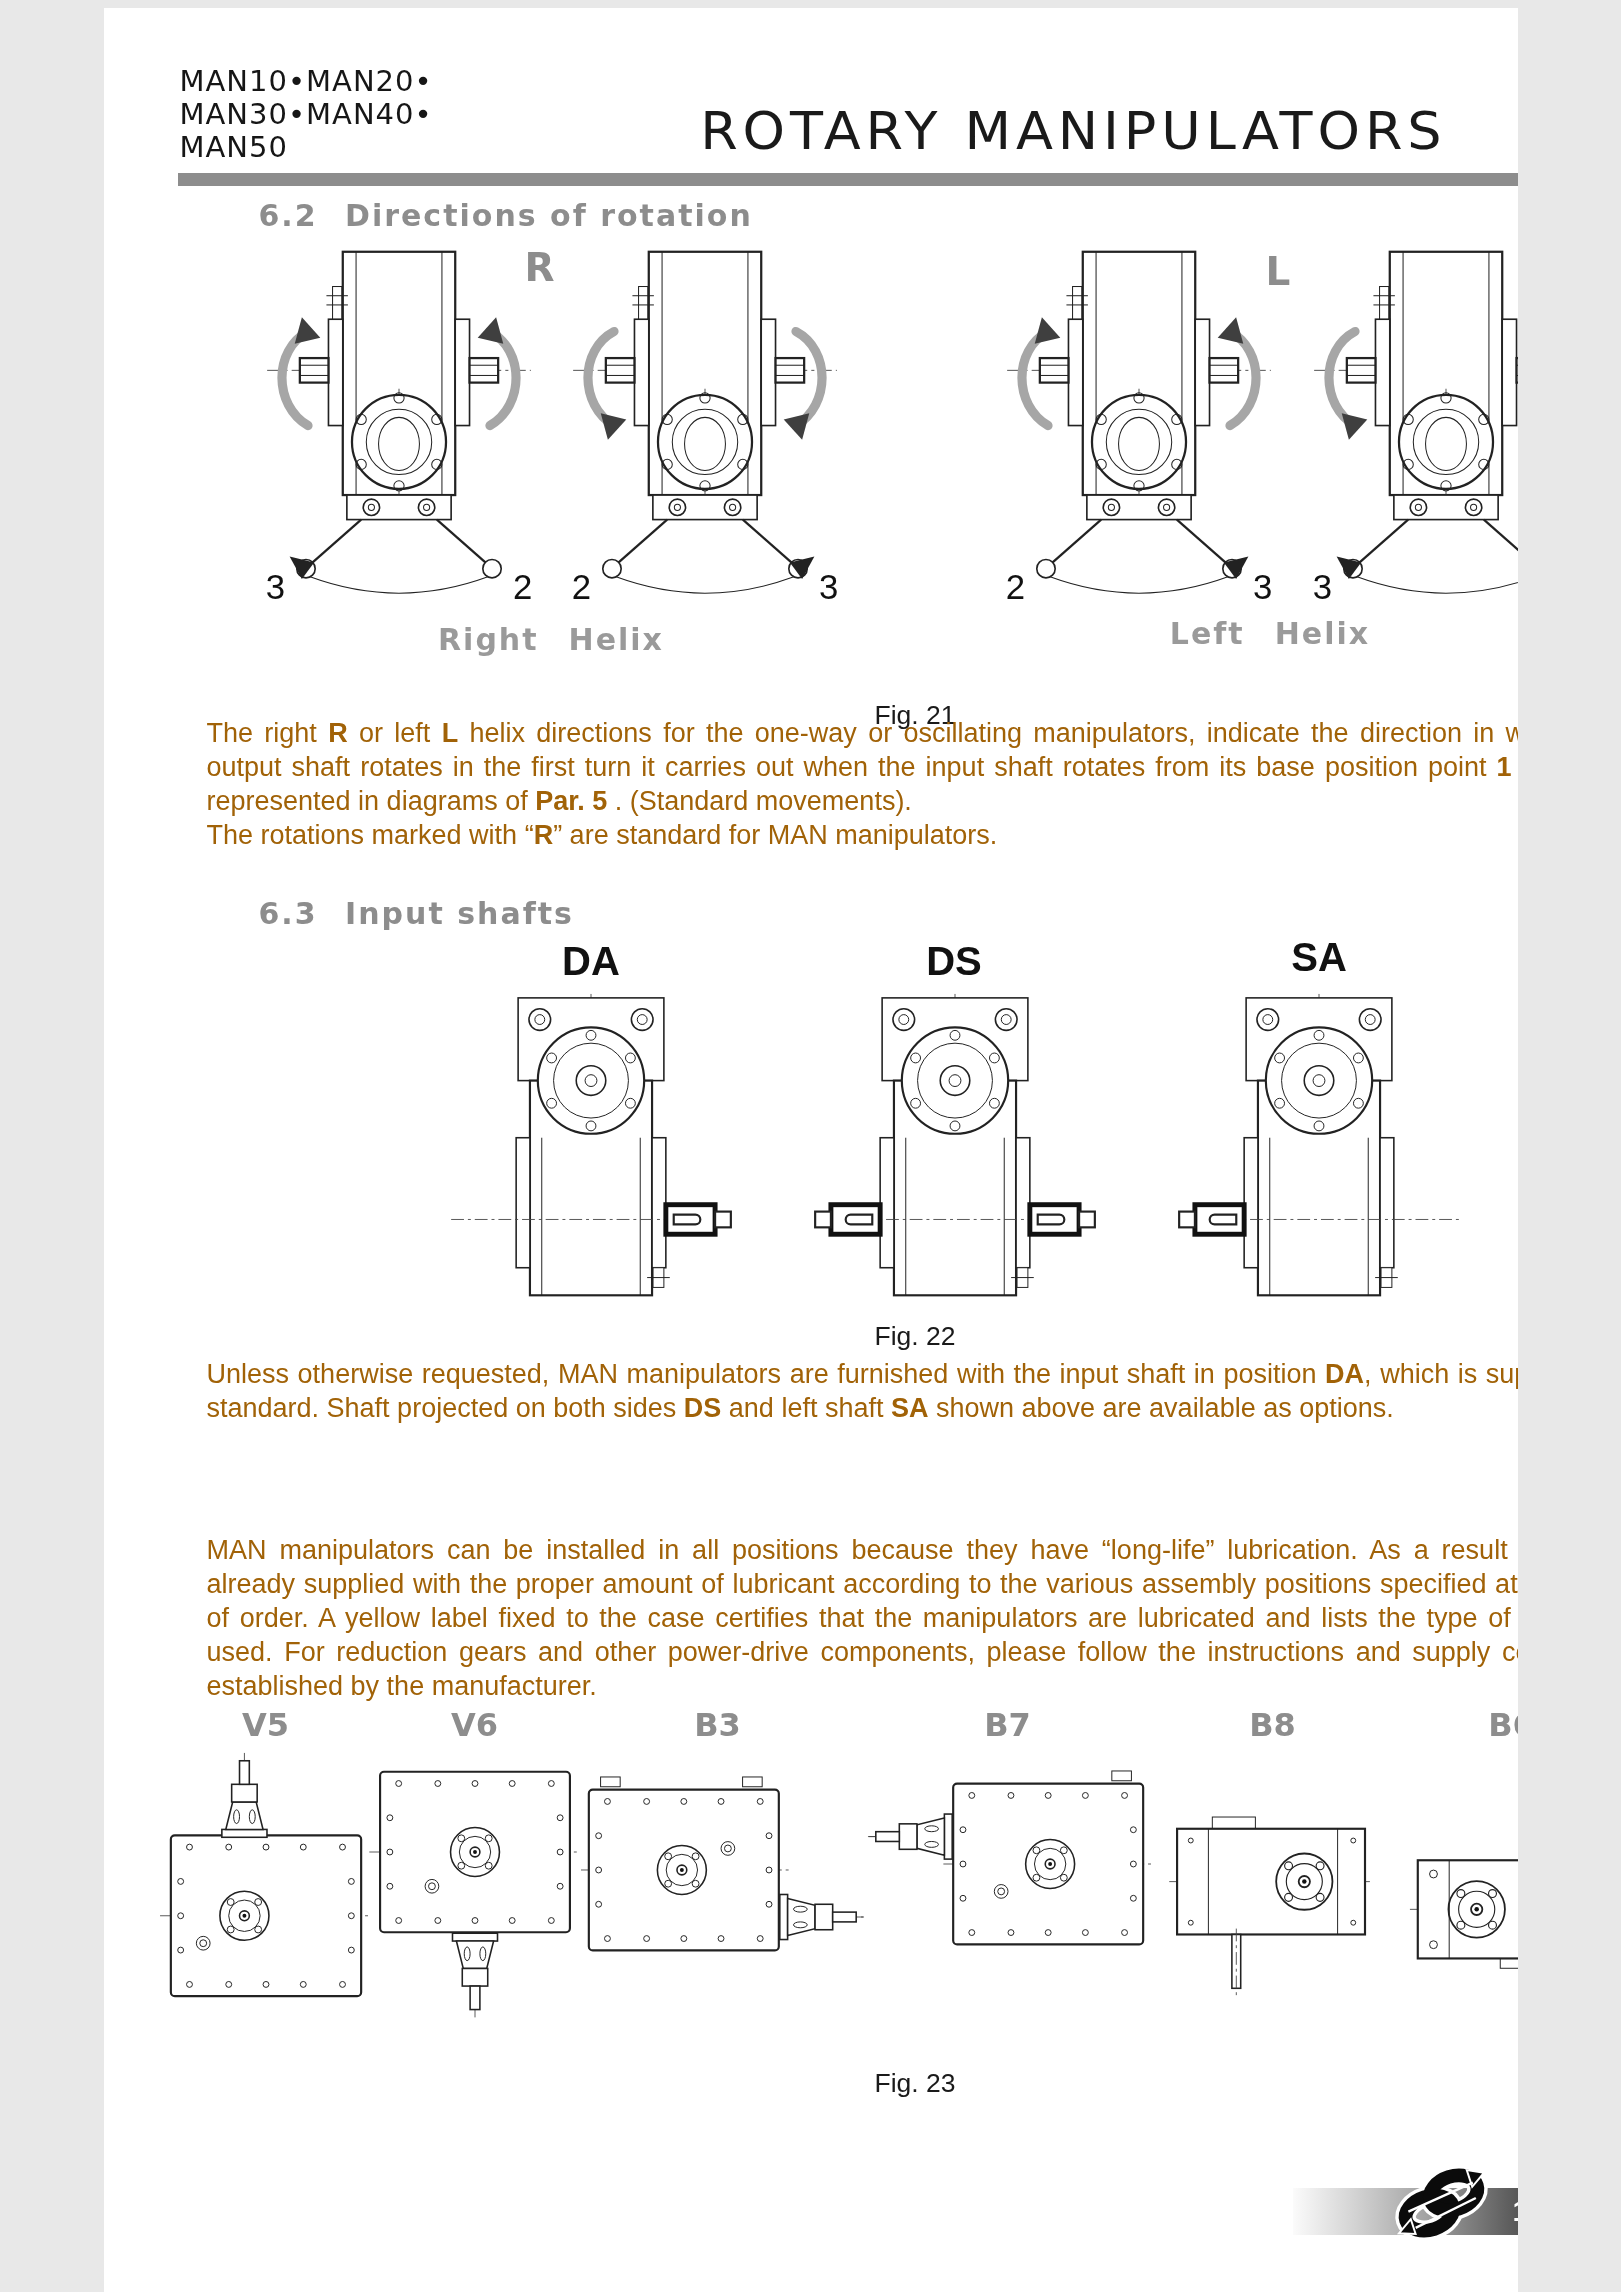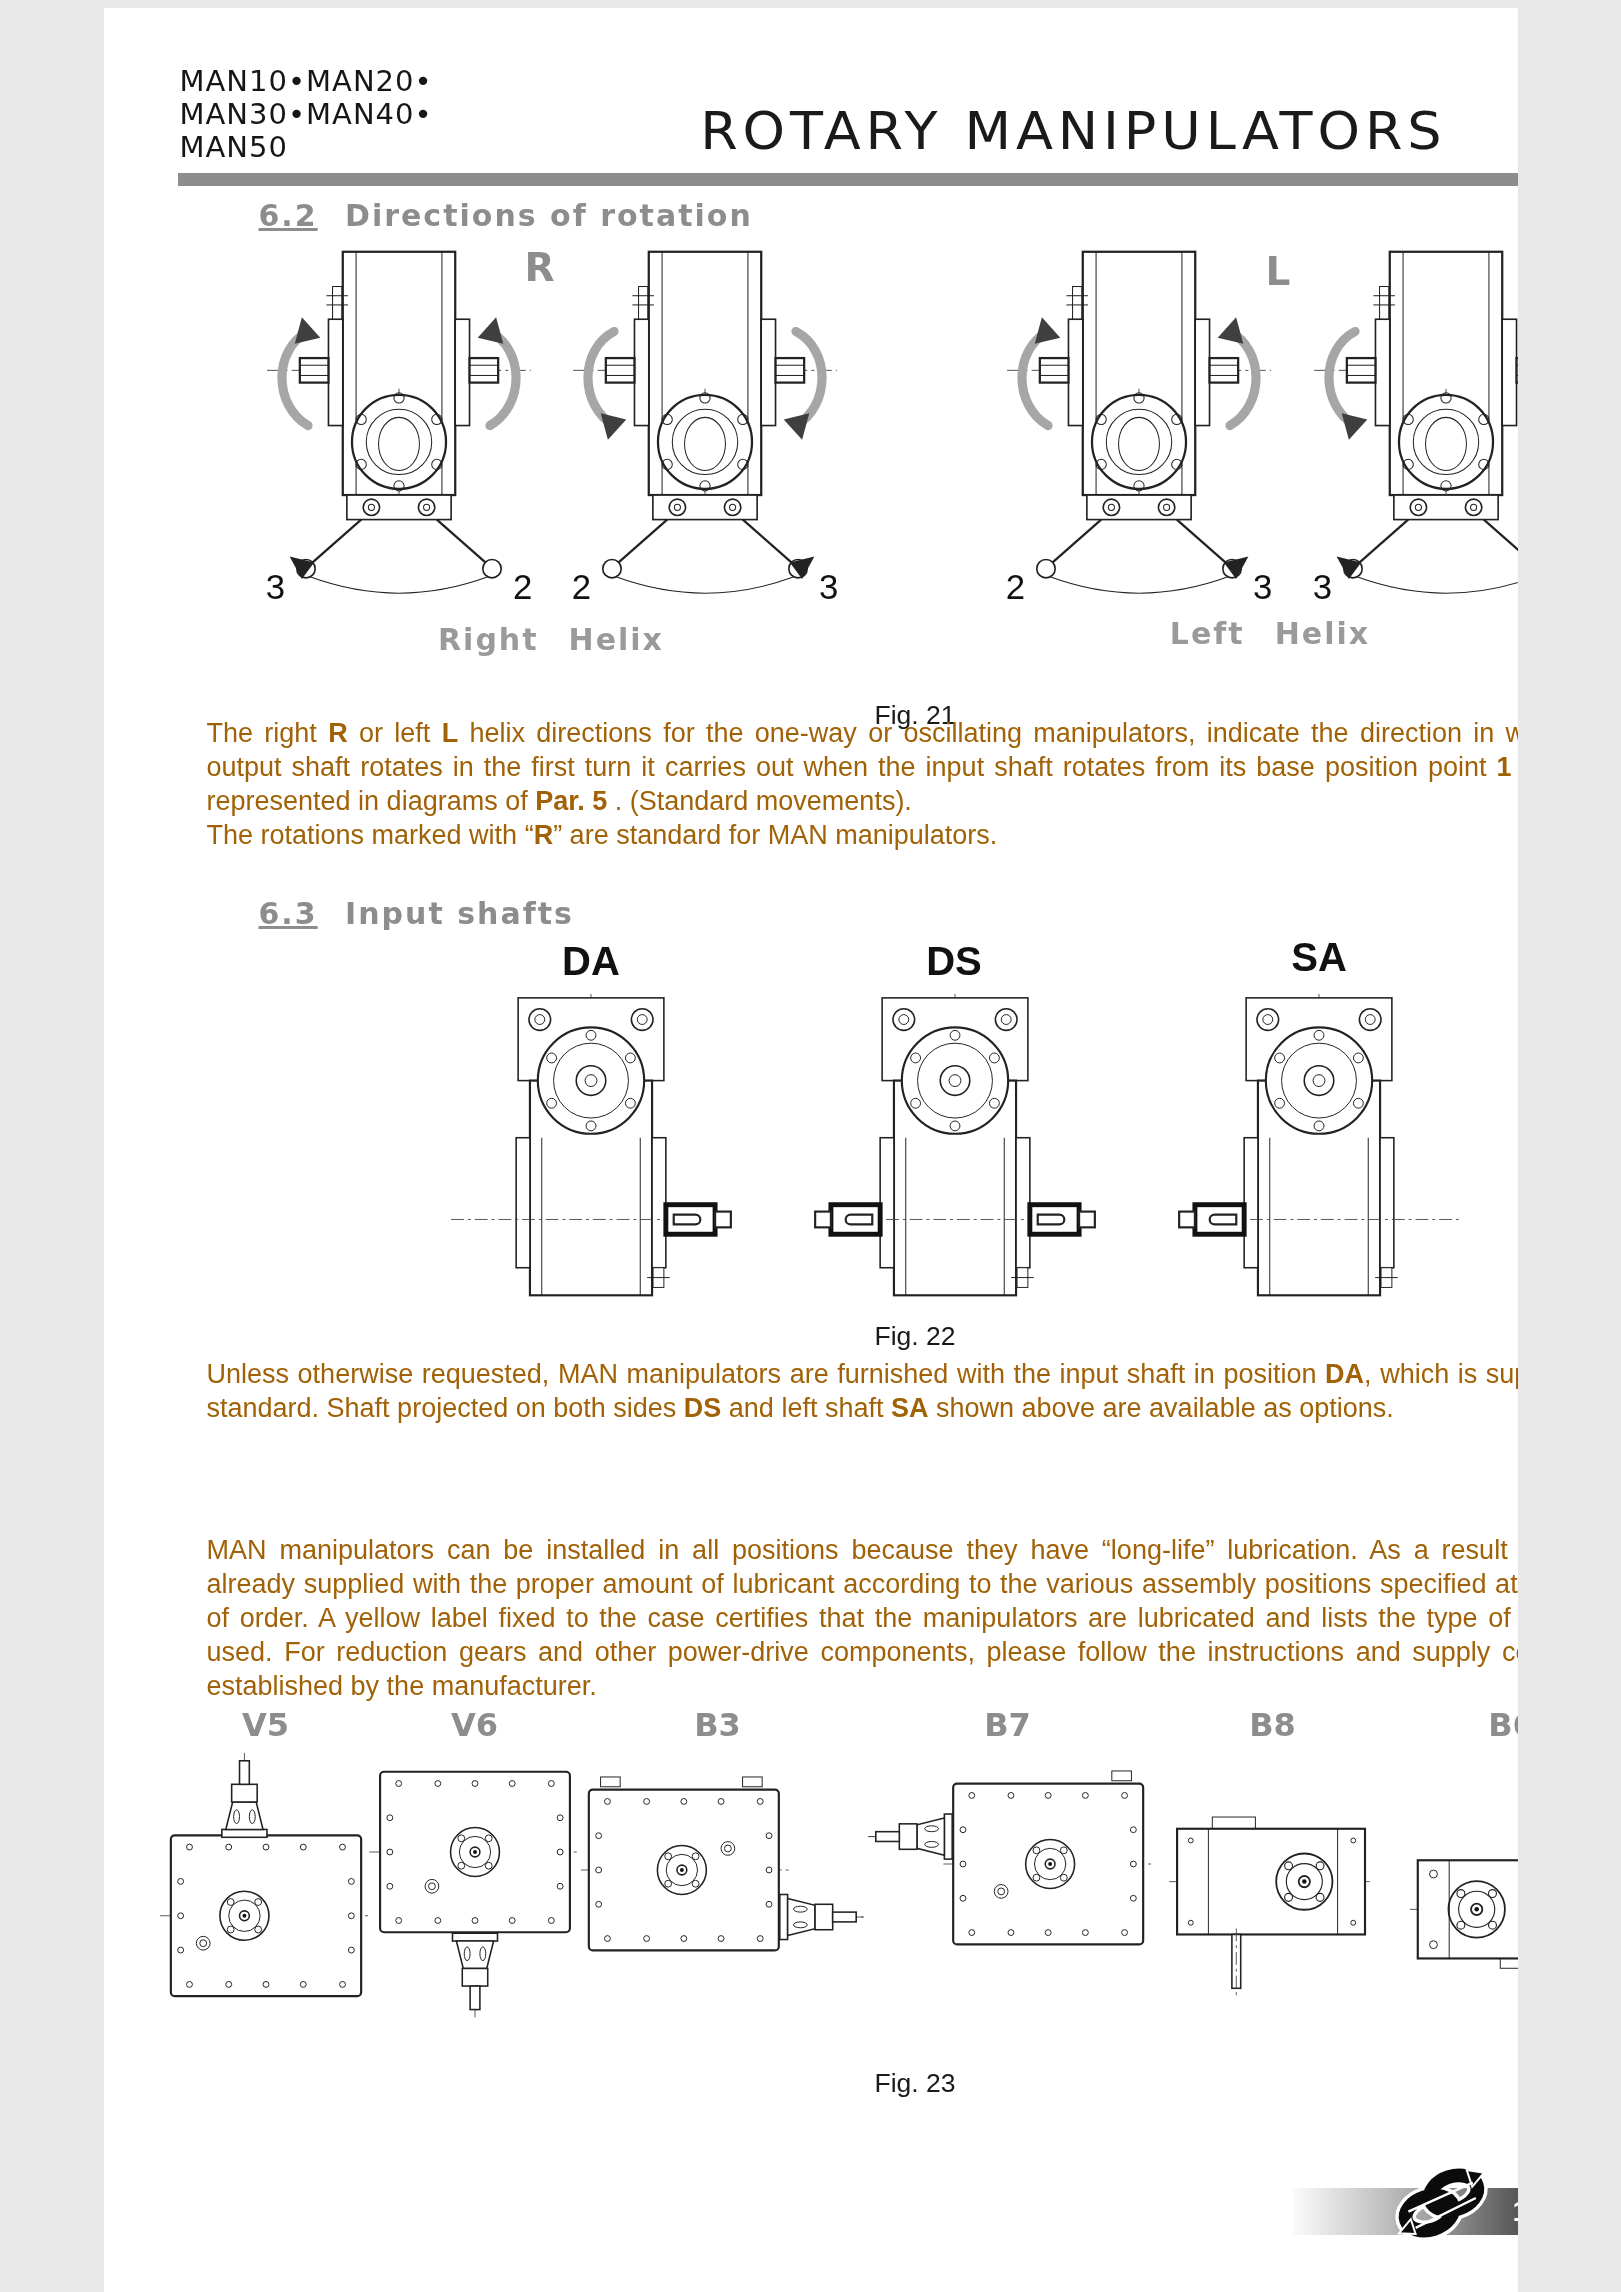--- a/index.html
+++ b/index.html
@@ -7,21 +7,21 @@
         font-family:"Liberation Sans",sans-serif;overflow:hidden;}
   
   .models{position:absolute;left:76px;top:57px;font:400 29px "DejaVu Sans",sans-serif;
           letter-spacing:1px;line-height:33px;color:#161616;}
   .doc-title{position:absolute;top:92px;right:71px;font:400 54px "DejaVu Sans",sans-serif;
           letter-spacing:4.9px;color:#1a1a1a;transform:scaleY(.97);white-space:nowrap;}
   .hbar{position:absolute;left:74px;top:165px;width:1476px;height:12.7px;background:var(--gray,#8d8d8d);}
   
   .h-sec{position:absolute;left:155px;font:700 30px "DejaVu Sans",sans-serif;
          color:var(--gray,#8d8d8d);letter-spacing:2px;white-space:nowrap;}
-  .h-sec .num{margin-right:27.4px;text-decoration:underline;}
+  .h-sec .num{margin-right:27.4px;}
   
   .fig21-letter{position:absolute;font:700 39px "DejaVu Sans",sans-serif;color:var(--gray,#8d8d8d);}
   .helix{position:absolute;font:700 30px "DejaVu Sans",sans-serif;color:#9a9a9a;
          letter-spacing:2px;word-spacing:17.6px;text-align:center;width:353px;}
   .shaft-label{position:absolute;width:137px;text-align:center;font:700 40px "Liberation Sans",sans-serif;color:#111;}
   .pos-label{position:absolute;width:118px;text-align:center;font:700 32px "DejaVu Sans",sans-serif;color:var(--gray,#8d8d8d);}
   .caption{position:absolute;left:103px;width:1417px;text-align:center;
            font:400 26.5px "Liberation Sans",sans-serif;color:#1a1a1a;}
   .para{position:absolute;left:103px;width:1417px;font:400 27px "Liberation Sans",sans-serif;
         color:#a16207;text-align:justify;line-height:34px;}

